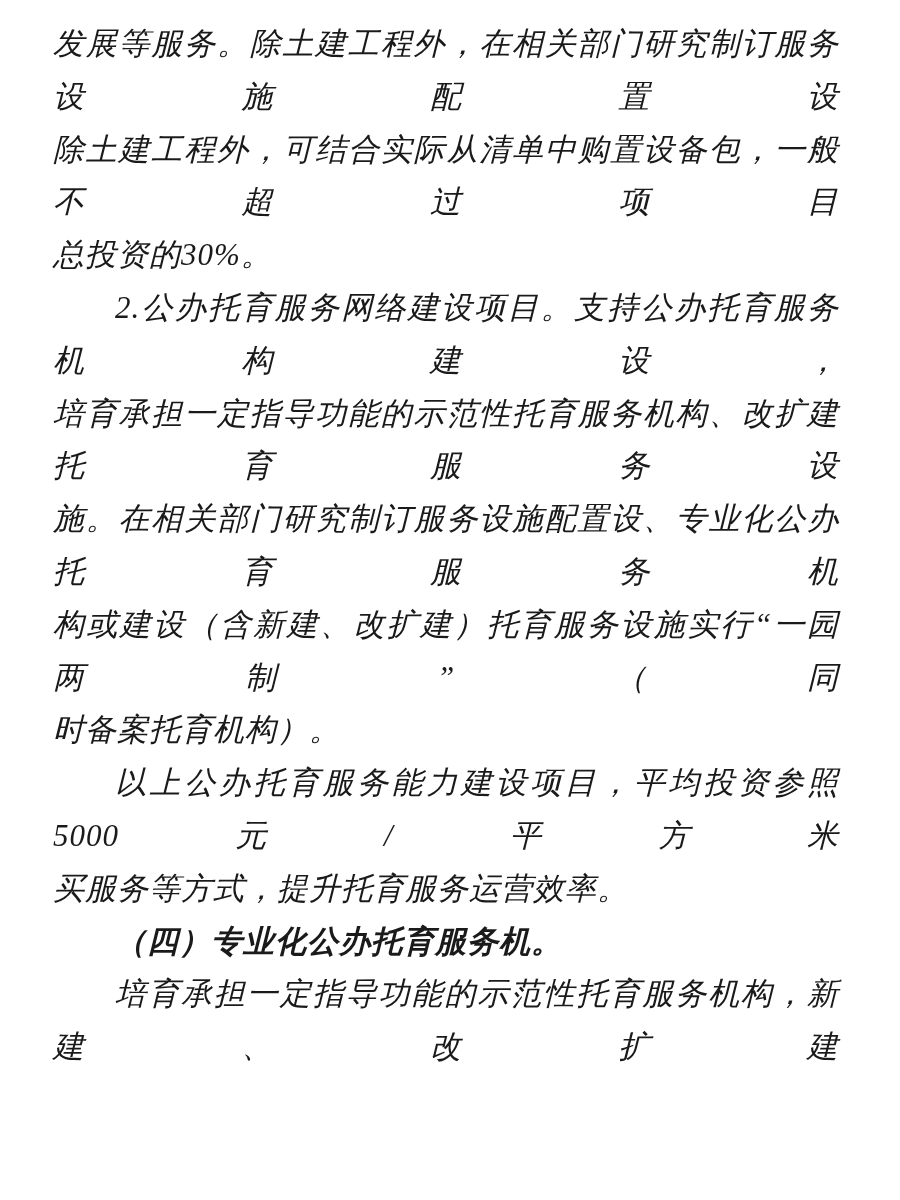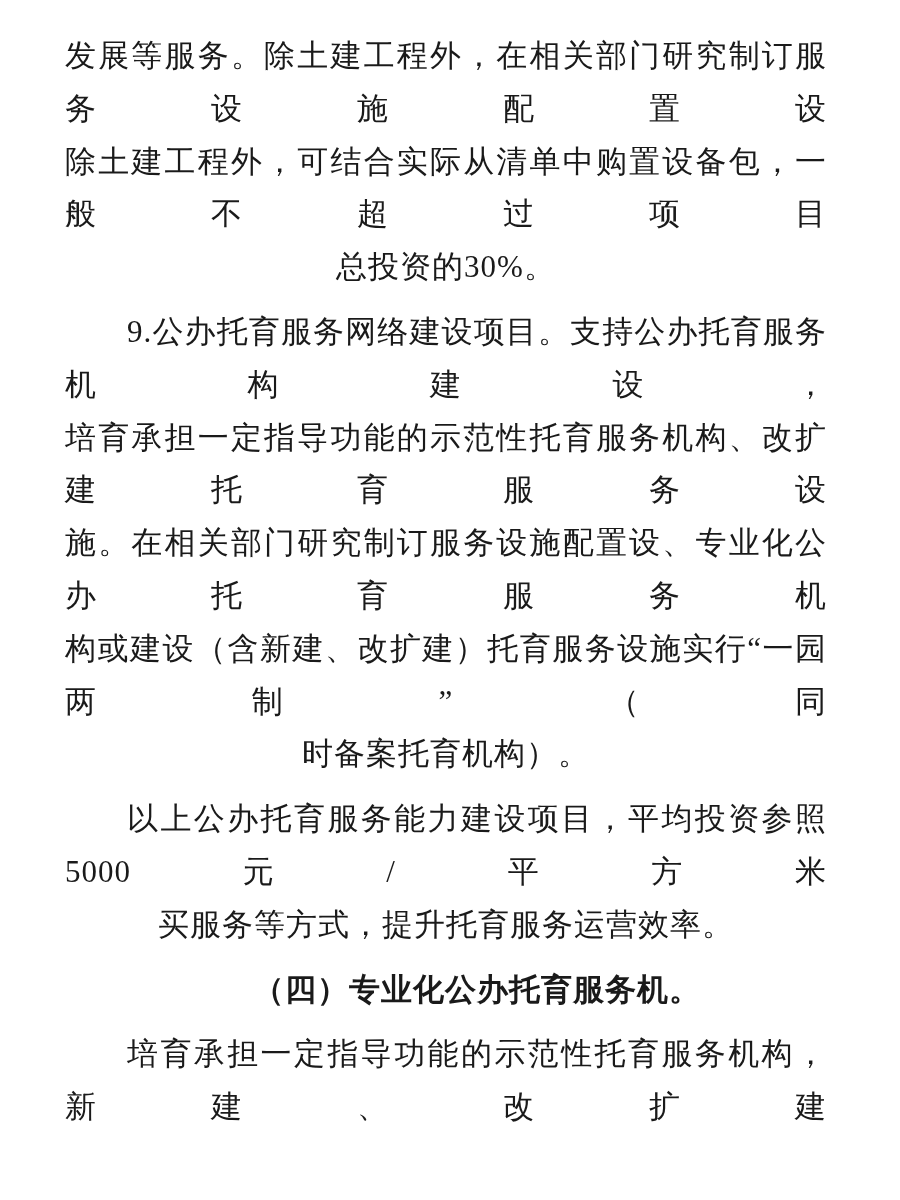--- a/index.html
+++ b/index.html
@@ -18,48 +18,48 @@
     left: 53px;
     top: 18px;
     width: 786px;
     font-family: "Liberation Serif", "DejaVu Serif", serif;
     font-size: 31px;
     line-height: 52.8px;
     color: #1a1a1a;
     letter-spacing: 1px;
   }
   .ln {
-    text-align: center;
+    text-align: left;
     white-space: normal;
   }
   .ln.fill {
     text-align: justify;
     text-align-last: justify;
   }
   .ln.indent {
     text-indent: 2em;
   }
   .ln.head {
     font-weight: 600;
   }
-  .para { margin: 12px; padding: 0; }
+  .para { margin: 0; padding: 0; font-style: italic; }
 </style>
 </head>
 <body>
 
 <div class="page">
 
   <div class="para">
     <div class="ln fill">发展等服务。除土建工程外，在相关部门研究制订服务设施配置设</div>
     <div class="ln fill">除土建工程外，可结合实际从清单中购置设备包，一般不超过项目</div>
     <div class="ln">总投资的30%。</div>
   </div>
 
   <div class="para">
-    <div class="ln fill indent">9.公办托育服务网络建设项目。支持公办托育服务机构建设，</div>
+    <div class="ln fill indent">2.公办托育服务网络建设项目。支持公办托育服务机构建设，</div>
     <div class="ln fill">培育承担一定指导功能的示范性托育服务机构、改扩建托育服务设</div>
     <div class="ln fill">施。在相关部门研究制订服务设施配置设、专业化公办托育服务机</div>
     <div class="ln fill">构或建设（含新建、改扩建）托育服务设施实行“一园两制”（同</div>
     <div class="ln">时备案托育机构）。</div>
   </div>
 
   <div class="para">
     <div class="ln fill indent">以上公办托育服务能力建设项目，平均投资参照5000元/平方米</div>
     <div class="ln">买服务等方式，提升托育服务运营效率。</div>
   </div>

